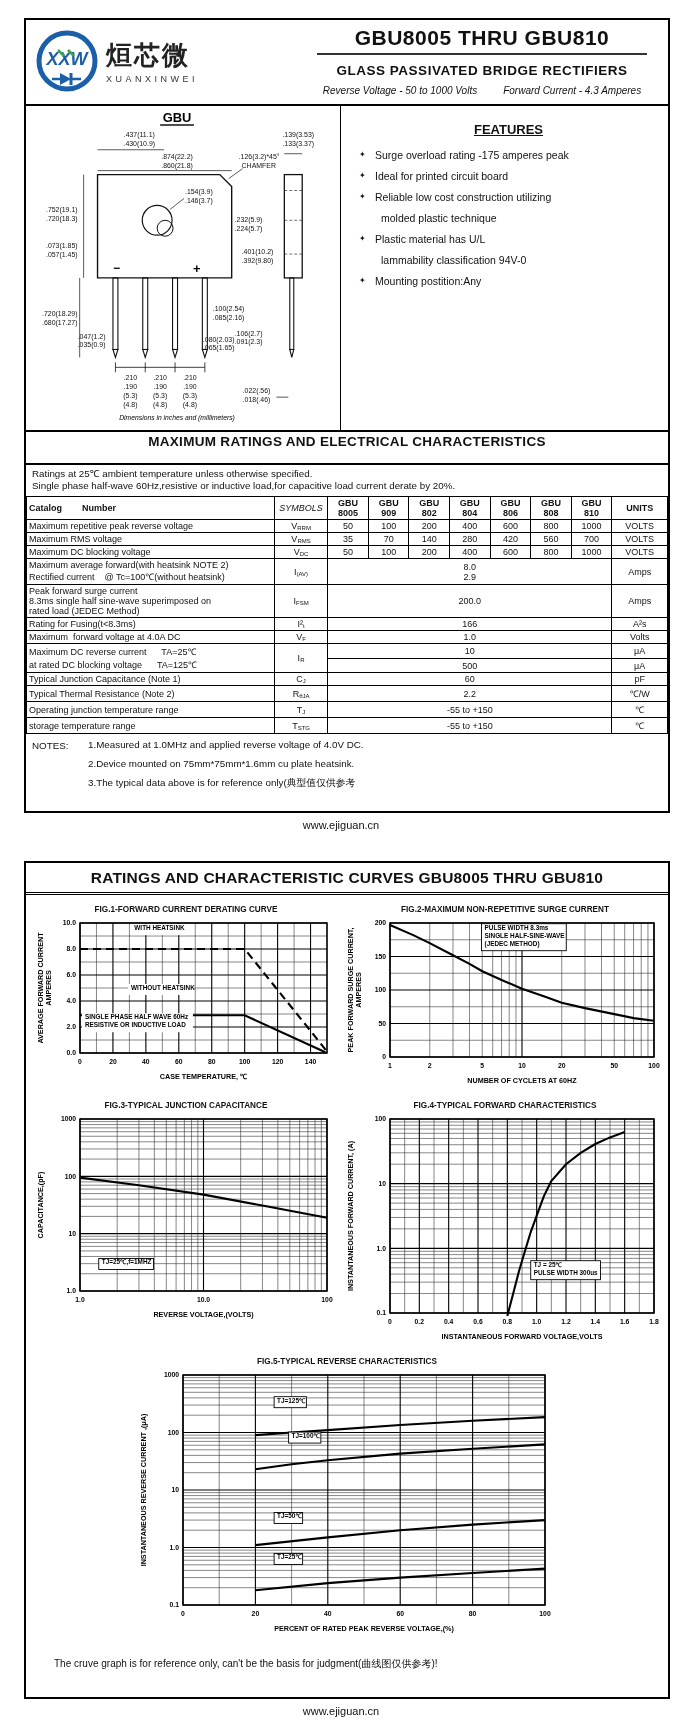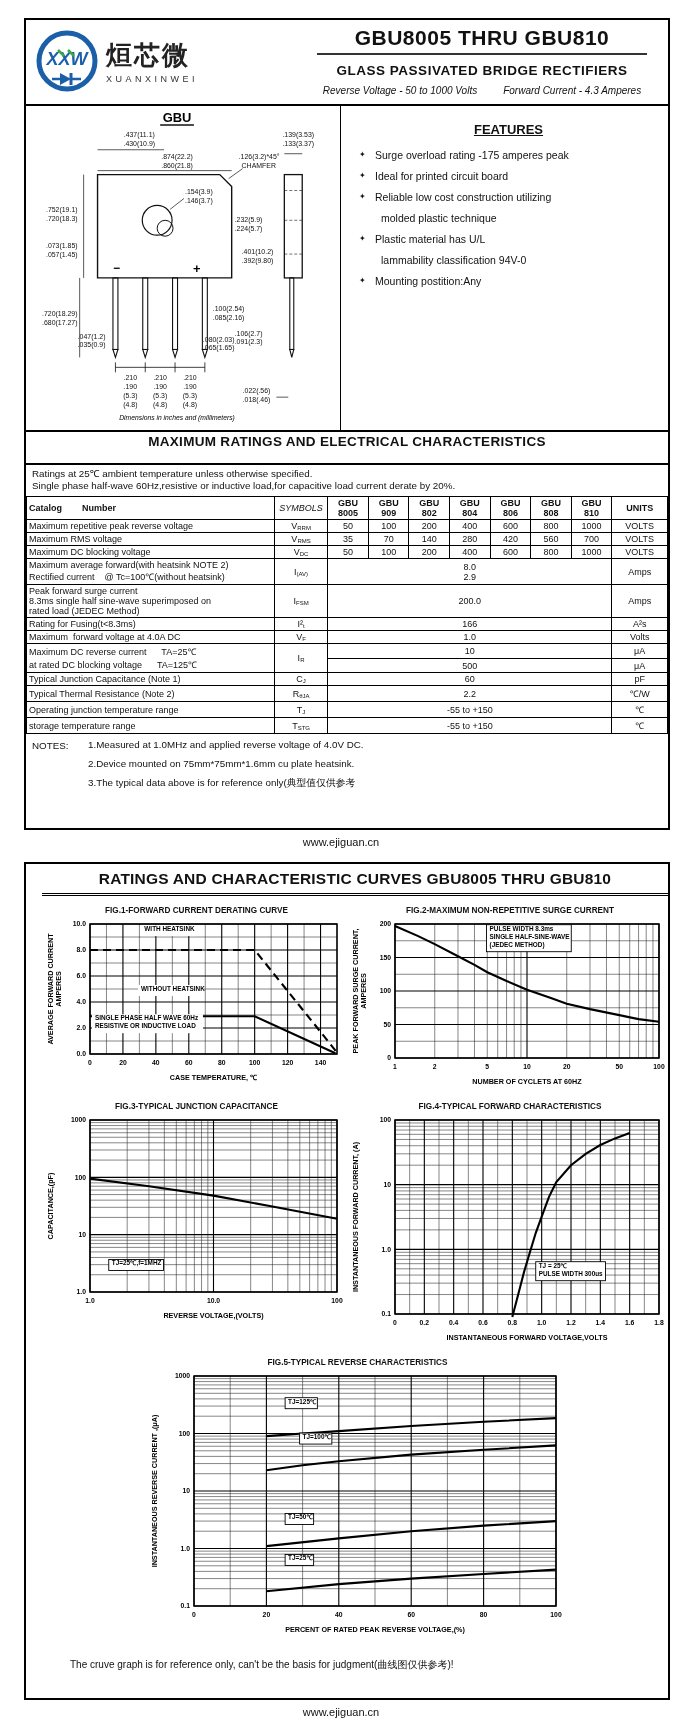--- a/index.html
+++ b/index.html
@@ -32,21 +32,21 @@
   table.specs td{border:1px solid #000;font-size:9px;padding:1px 2px;vertical-align:middle;}
   td.desc{text-align:left;font-size:8.6px;padding-left:4px;}
   td.desc div{white-space:pre;overflow:hidden;}
   td.sym{text-align:center;font-size:8.5px;}
   td.sym .sub{font-size:6px;vertical-align:-1px;}
   td.val,td.units{text-align:center;}
   td.units{font-size:8.6px;}
   thead td{font-weight:bold;text-align:center;font-size:8.6px;}
   td.cat{white-space:pre;font-size:9.5px;text-align:left;padding-left:4px;font-weight:bold;}
   td.symh{font-style:italic;font-weight:normal;font-size:7.6px;text-align:center;}
-  .notes-block{display:flex;padding:5px 8px 30px 6px;font-size:9.8px;}
+  .notes-block{display:flex;padding:5px 8px 13px 6px;font-size:9.8px;}
   .notes-label{width:56px;flex-shrink:0;padding-top:1px;}
   .notes-items div{margin-bottom:8px;}
   .site-footer{text-align:center;font-size:11px;margin:6px 12px 14px 0;}
   
   .p2-title{text-align:center;font-weight:bold;font-size:15.5px;padding:6px 0 5px 0;border-bottom:3px double #000;letter-spacing:.2px;}
   .charts-grid{display:grid;grid-template-columns:1fr;justify-items:center;padding:10px 2px 0 2px;row-gap:10px;}
   .figure{text-align:center;}
   .figure.wide{grid-column:1 / 3;}
   .fig-title{font-size:8.2px;font-weight:bold;margin-bottom:1px;}
   .disclaimer{font-size:10px;padding:18px 10px 26px 28px;}
@@ -423,21 +423,21 @@
     <div class="notes-label">NOTES:</div>
     <div class="notes-items" id="notes-items">
         <div>1.Measured at 1.0MHz and applied reverse voltage of 4.0V DC.</div>
         <div>2.Device mounted on 75mm*75mm*1.6mm cu plate heatsink.</div>
         <div>3.The typical data above is for reference only(典型值仅供参考</div>
       </div>
   </div>
 </div>
 <div class="site-footer">www.ejiguan.cn</div>
 
-<div class="card" style="margin-top:14px;padding-left:16px;">
+<div class="card" style="margin-top:30px;">
   <div class="p2-title">RATINGS AND CHARACTERISTIC CURVES GBU8005 THRU GBU810</div>
   <div class="charts-grid" id="charts-grid">
       <div class="figure"><div class="fig-title">FIG.1-FORWARD CURRENT DERATING CURVE</div><svg width="305" height="168">
           <line x1="62.46666666666667" y1="8" x2="62.46666666666667" y2="138" stroke="#222" stroke-width="0.55"></line>
           <line x1="95.4" y1="8" x2="95.4" y2="138" stroke="#222" stroke-width="0.55"></line>
           <line x1="128.33333333333331" y1="8" x2="128.33333333333331" y2="138" stroke="#222" stroke-width="0.55"></line>
           <line x1="161.26666666666665" y1="8" x2="161.26666666666665" y2="138" stroke="#222" stroke-width="0.55"></line>
           <line x1="194.2" y1="8" x2="194.2" y2="138" stroke="#222" stroke-width="0.55"></line>
           <line x1="227.13333333333333" y1="8" x2="227.13333333333333" y2="138" stroke="#222" stroke-width="0.55"></line>
           <line x1="260.06666666666666" y1="8" x2="260.06666666666666" y2="138" stroke="#222" stroke-width="0.55"></line>

